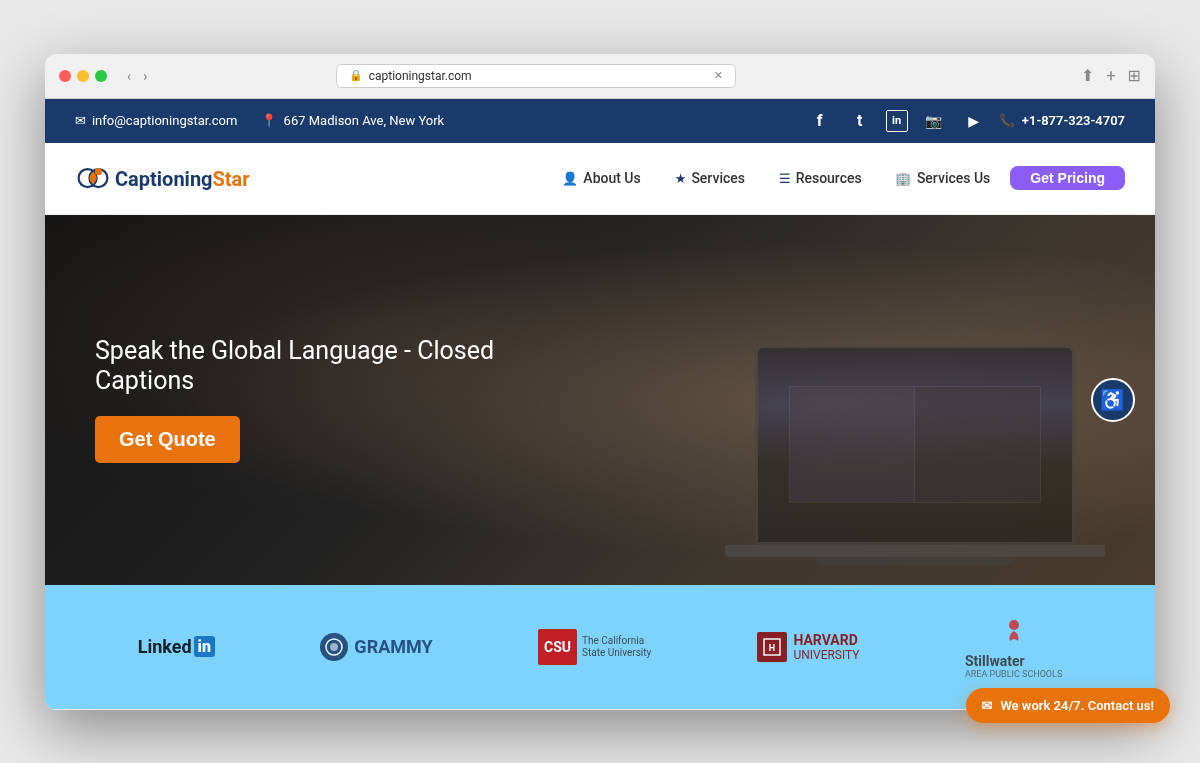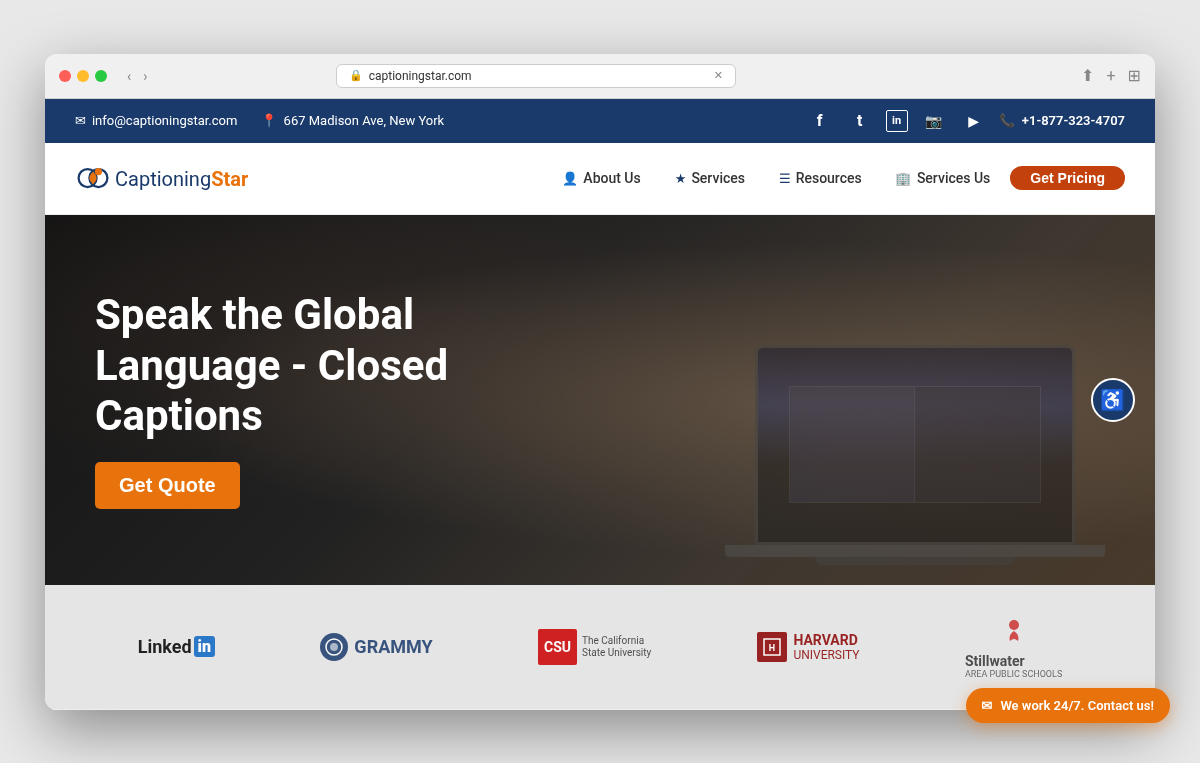--- a/index.html
+++ b/index.html
@@ -183,24 +183,24 @@
       text-decoration: none;
       cursor: pointer;
     }
 
     .nav-icon {
       font-size: 13px;
       color: #1a3a6b;
     }
 
     .get-pricing-btn {
-      background: #c2410c;
+      background: #8b5cf6;
       color: #fff;
       padding: 4px 20px;
-      border-radius: 14px;
+      border-radius: 8px;
       font-size: 14px;
       font-weight: 600;
       border: none;
       cursor: pointer;
     }
 
     
     .hero {
       position: relative;
       height: 370px;
@@ -220,22 +220,22 @@
     }
 
     .hero-content {
       position: relative;
       z-index: 2;
       padding: 0 50px;
       max-width: 600px;
     }
 
     .hero-title {
-      font-size: 42px;
-      font-weight: 700;
+      font-size: 25px;
+      font-weight: 400;
       color: #fff;
       line-height: 1.2;
       margin-bottom: 20px;
     }
 
     .hero-subtitle {
       font-size: 15px;
       color: rgba(255,255,255,0.9);
       margin-bottom: 28px;
       line-height: 1.5;
@@ -267,21 +267,21 @@
       align-items: center;
       justify-content: center;
       font-size: 20px;
       cursor: pointer;
       z-index: 10;
       border: 2px solid #fff;
     }
 
     
     .logos-section {
-      background: #e5e5e5;
+      background: #7dd3fc;
       padding: 30px 40px;
       display: flex;
       align-items: center;
       justify-content: space-around;
       border-bottom: 1px solid #eee;
     }
 
     .logo-item {
       display: flex;
       align-items: center;
@@ -493,21 +493,21 @@
     <div class="main-nav">
       <div class="logo">
 
         <svg class="logo-icon" viewBox="0 0 40 40" fill="none" xmlns="http://www.w3.org/2000/svg">
           <circle cx="14" cy="20" r="10" stroke="#1a3a6b" stroke-width="2.5" fill="none"></circle>
           <circle cx="26" cy="20" r="10" stroke="#1a3a6b" stroke-width="2.5" fill="none"></circle>
           <path d="M20 13 Q24 17 24 20 Q24 23 20 27 Q16 23 16 20 Q16 17 20 13Z" fill="#e8720c"></path>
           <circle cx="26" cy="13" r="4" fill="#e8720c"></circle>
         </svg>
         <span>
-          <span style="color:#1a3a6b;font-weight:400;font-size:20px;">Captioning</span><span style="color:#e8720c;font-weight:700;font-size:20px;">Star</span>
+          <span style="color:#1a3a6b;font-weight:700;font-size:20px;">Captioning</span><span style="color:#e8720c;font-weight:700;font-size:20px;">Star</span>
         </span>
       </div>
 
       <div class="nav-links">
         <a class="nav-link">
           <span class="nav-icon">👤</span>
           <span>About Us</span>
         </a>
         <a class="nav-link">
           <span class="nav-icon">★</span>

